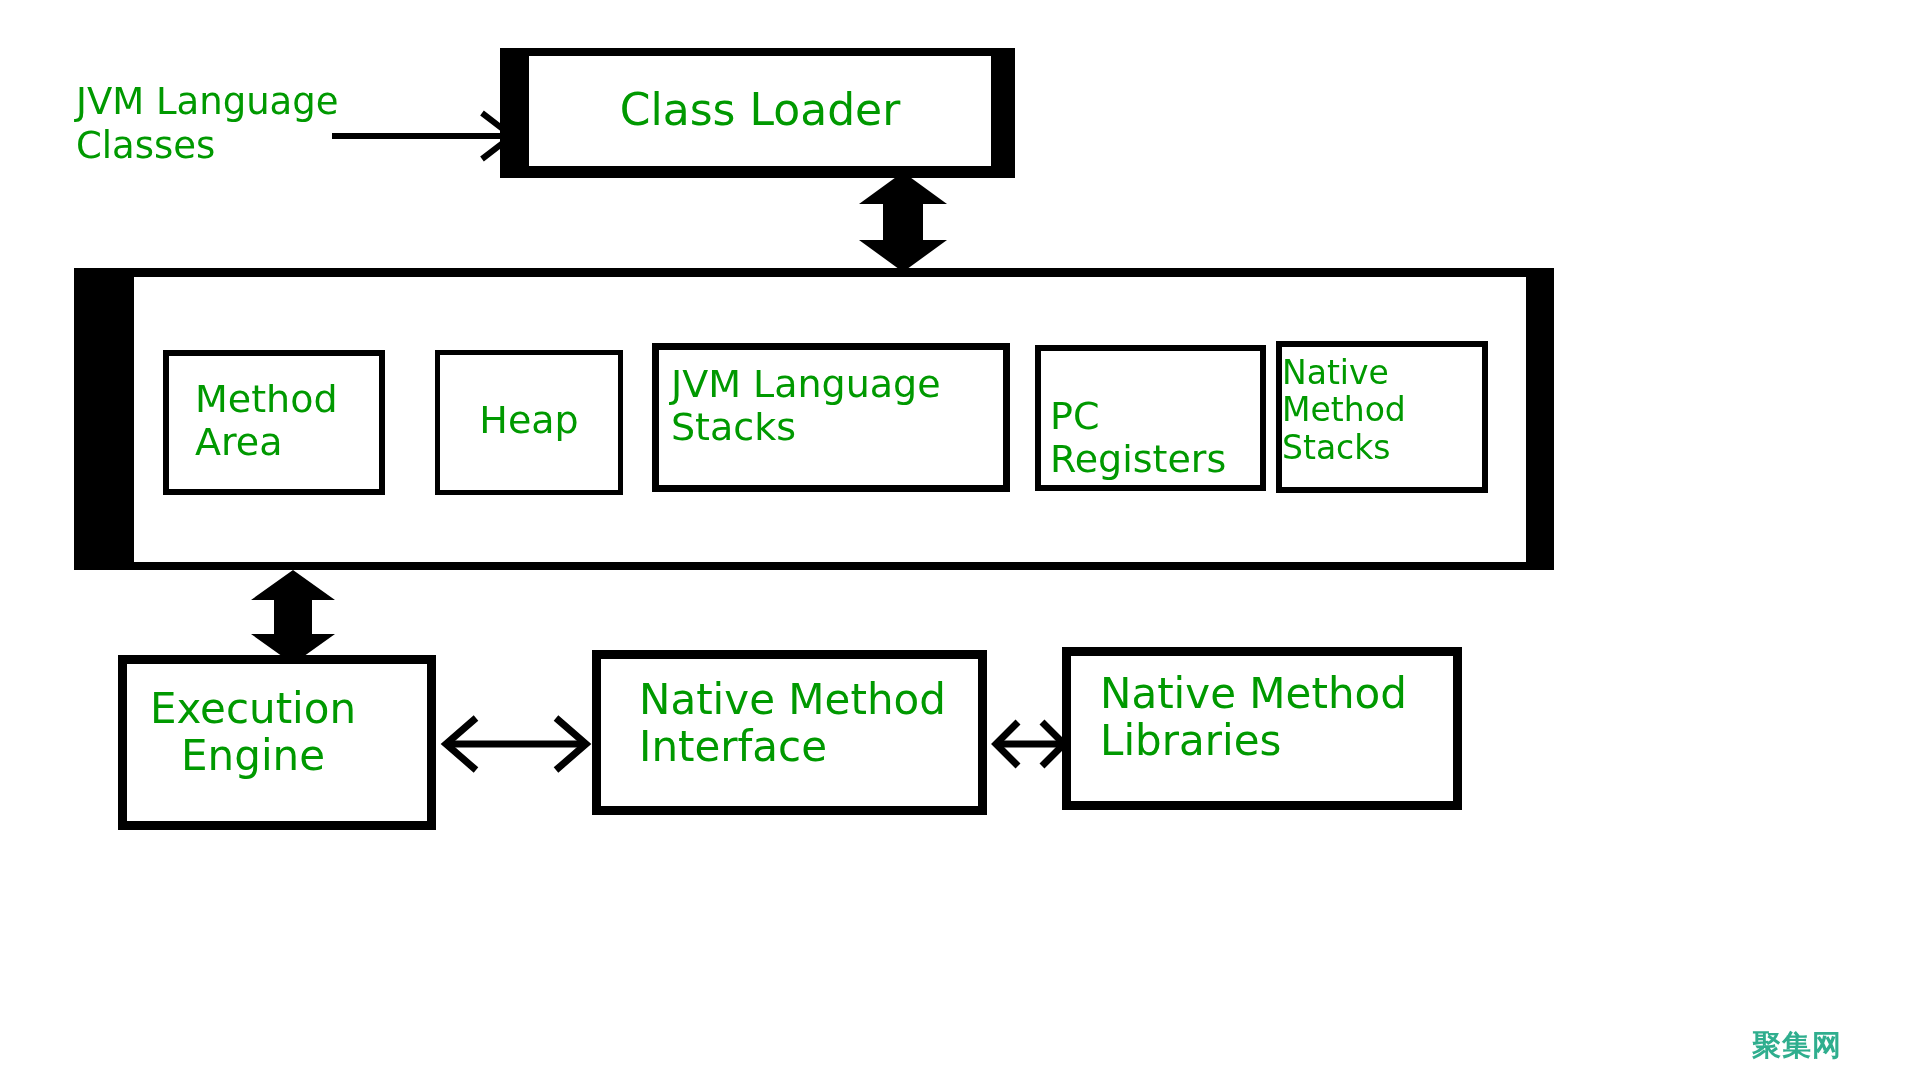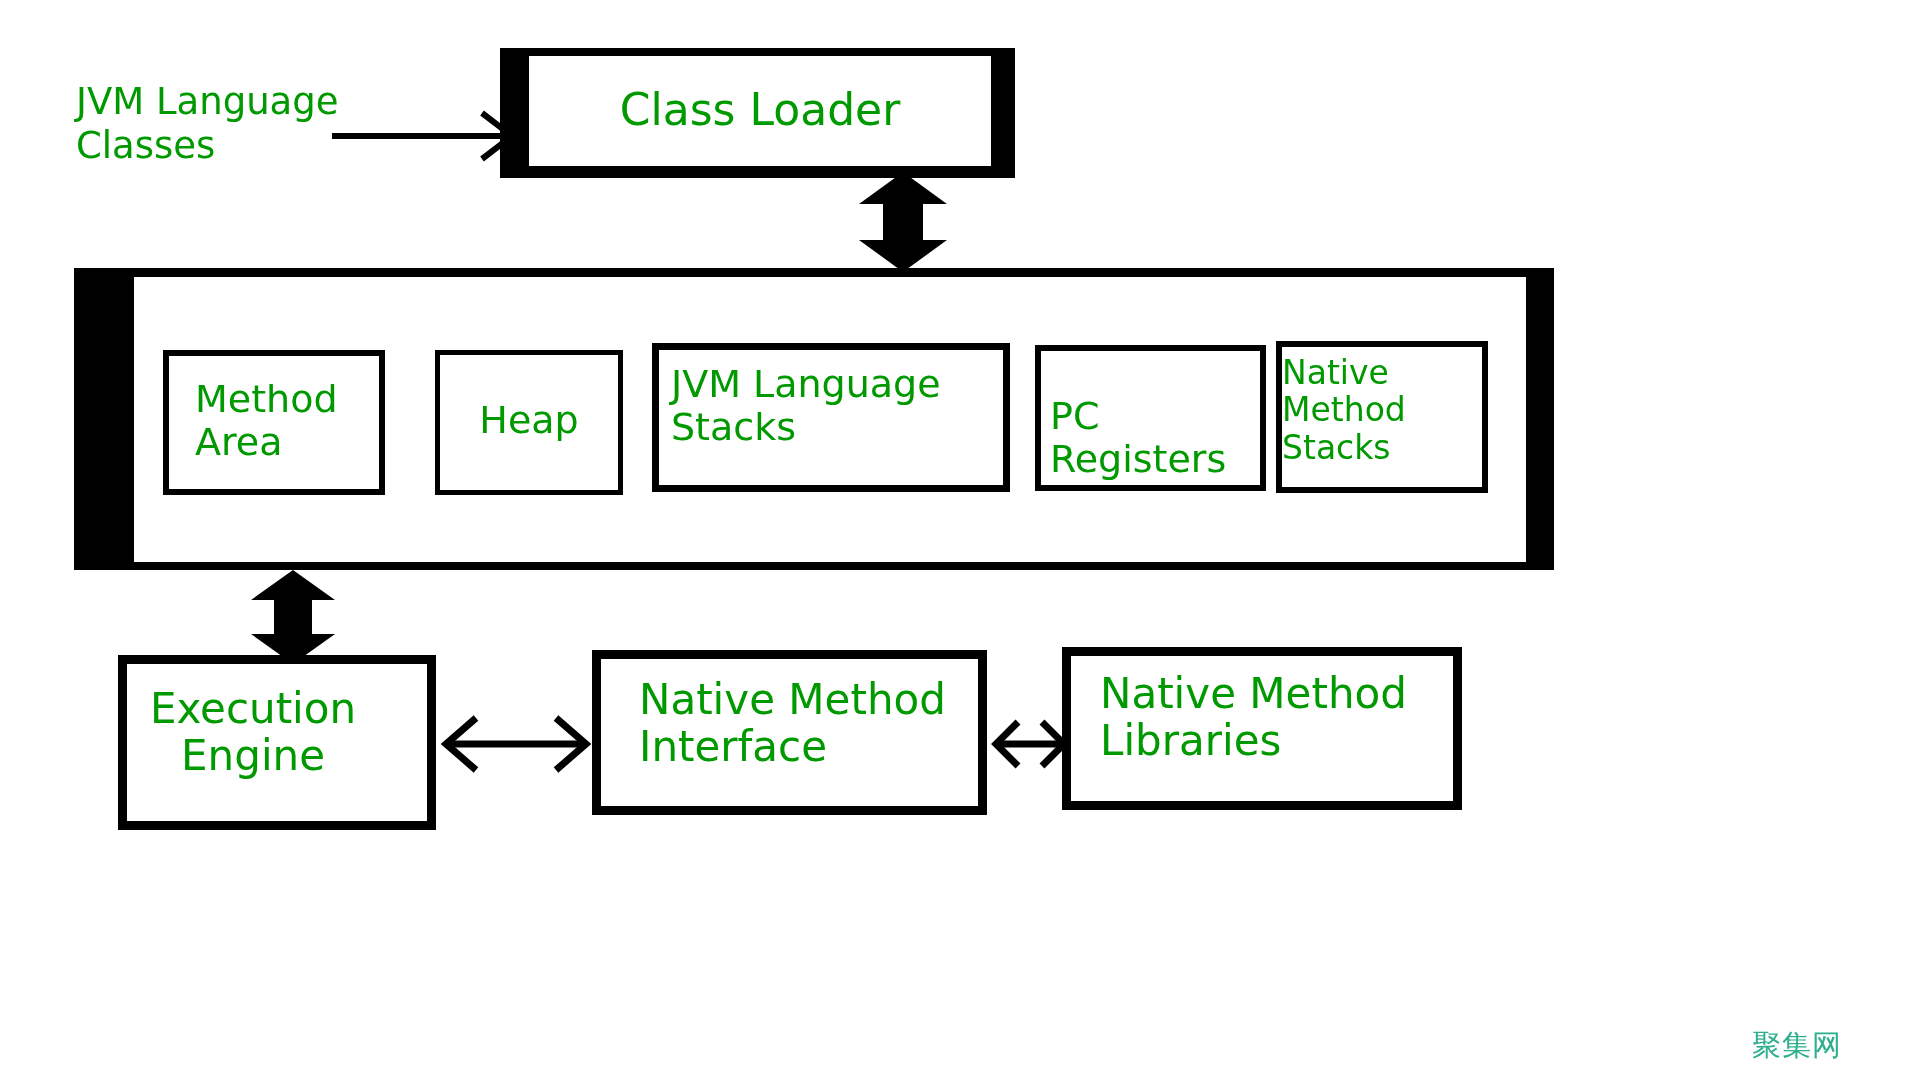--- a/index.html
+++ b/index.html
@@ -61,21 +61,21 @@
     position: absolute;
   }
   .thin-arrow {
     position: absolute;
   }
 
   
   #watermark {
     position: absolute;
     color: #2fae8e;
-    font-weight: normal;
+    font-weight: bold;
     font-family: "DejaVu Sans", sans-serif;
     letter-spacing: 1px;
   }
 </style>
 </head>
 <body>
 
 <div id="canvas">
 
   <div class="lbl" id="input-label" style="left:76px; top:80px; font-size:37px;">JVM Language

